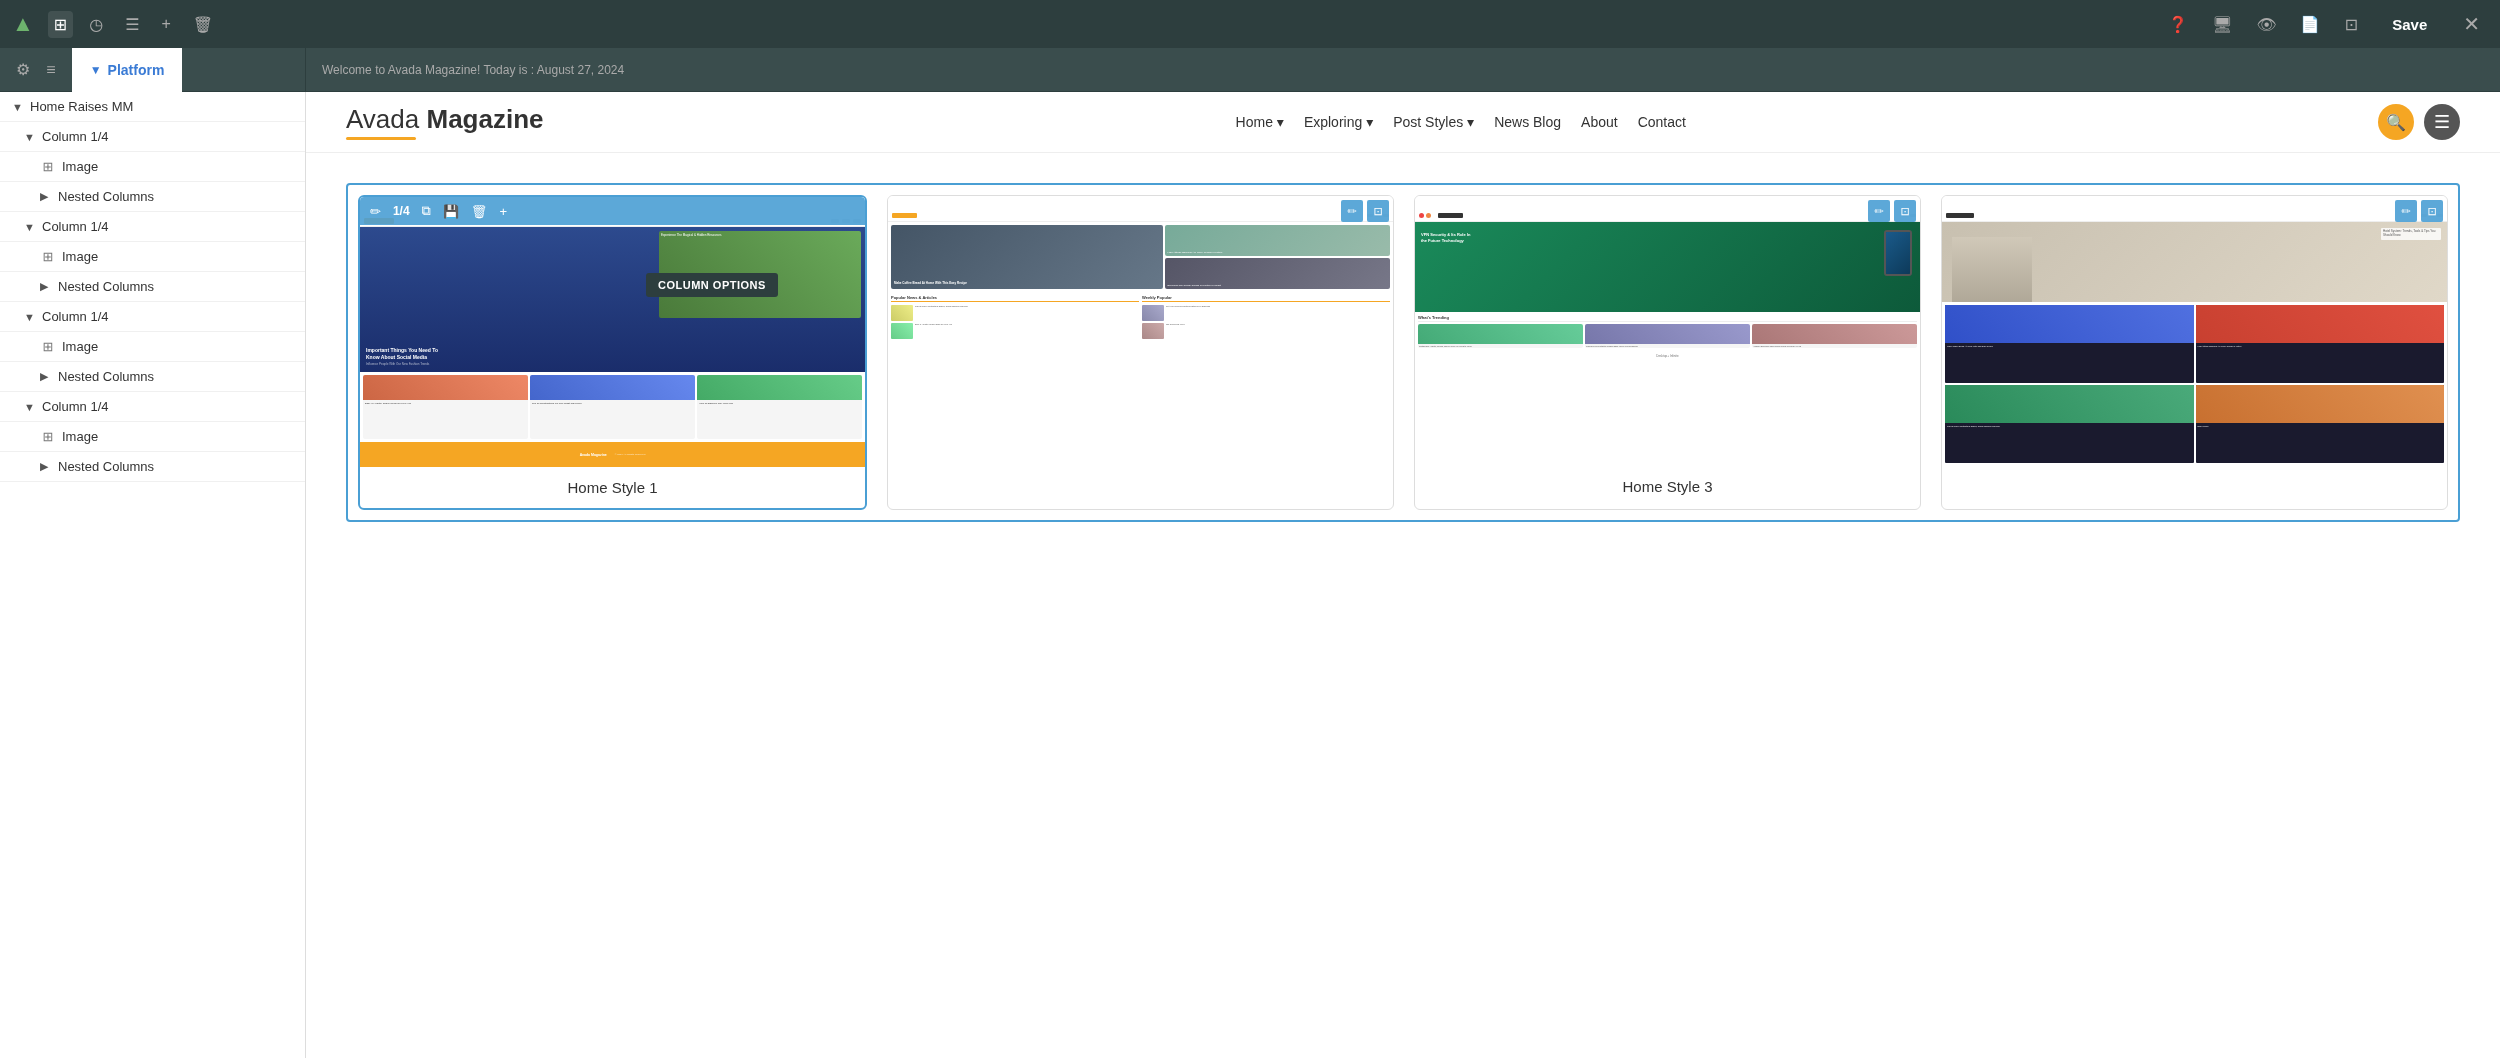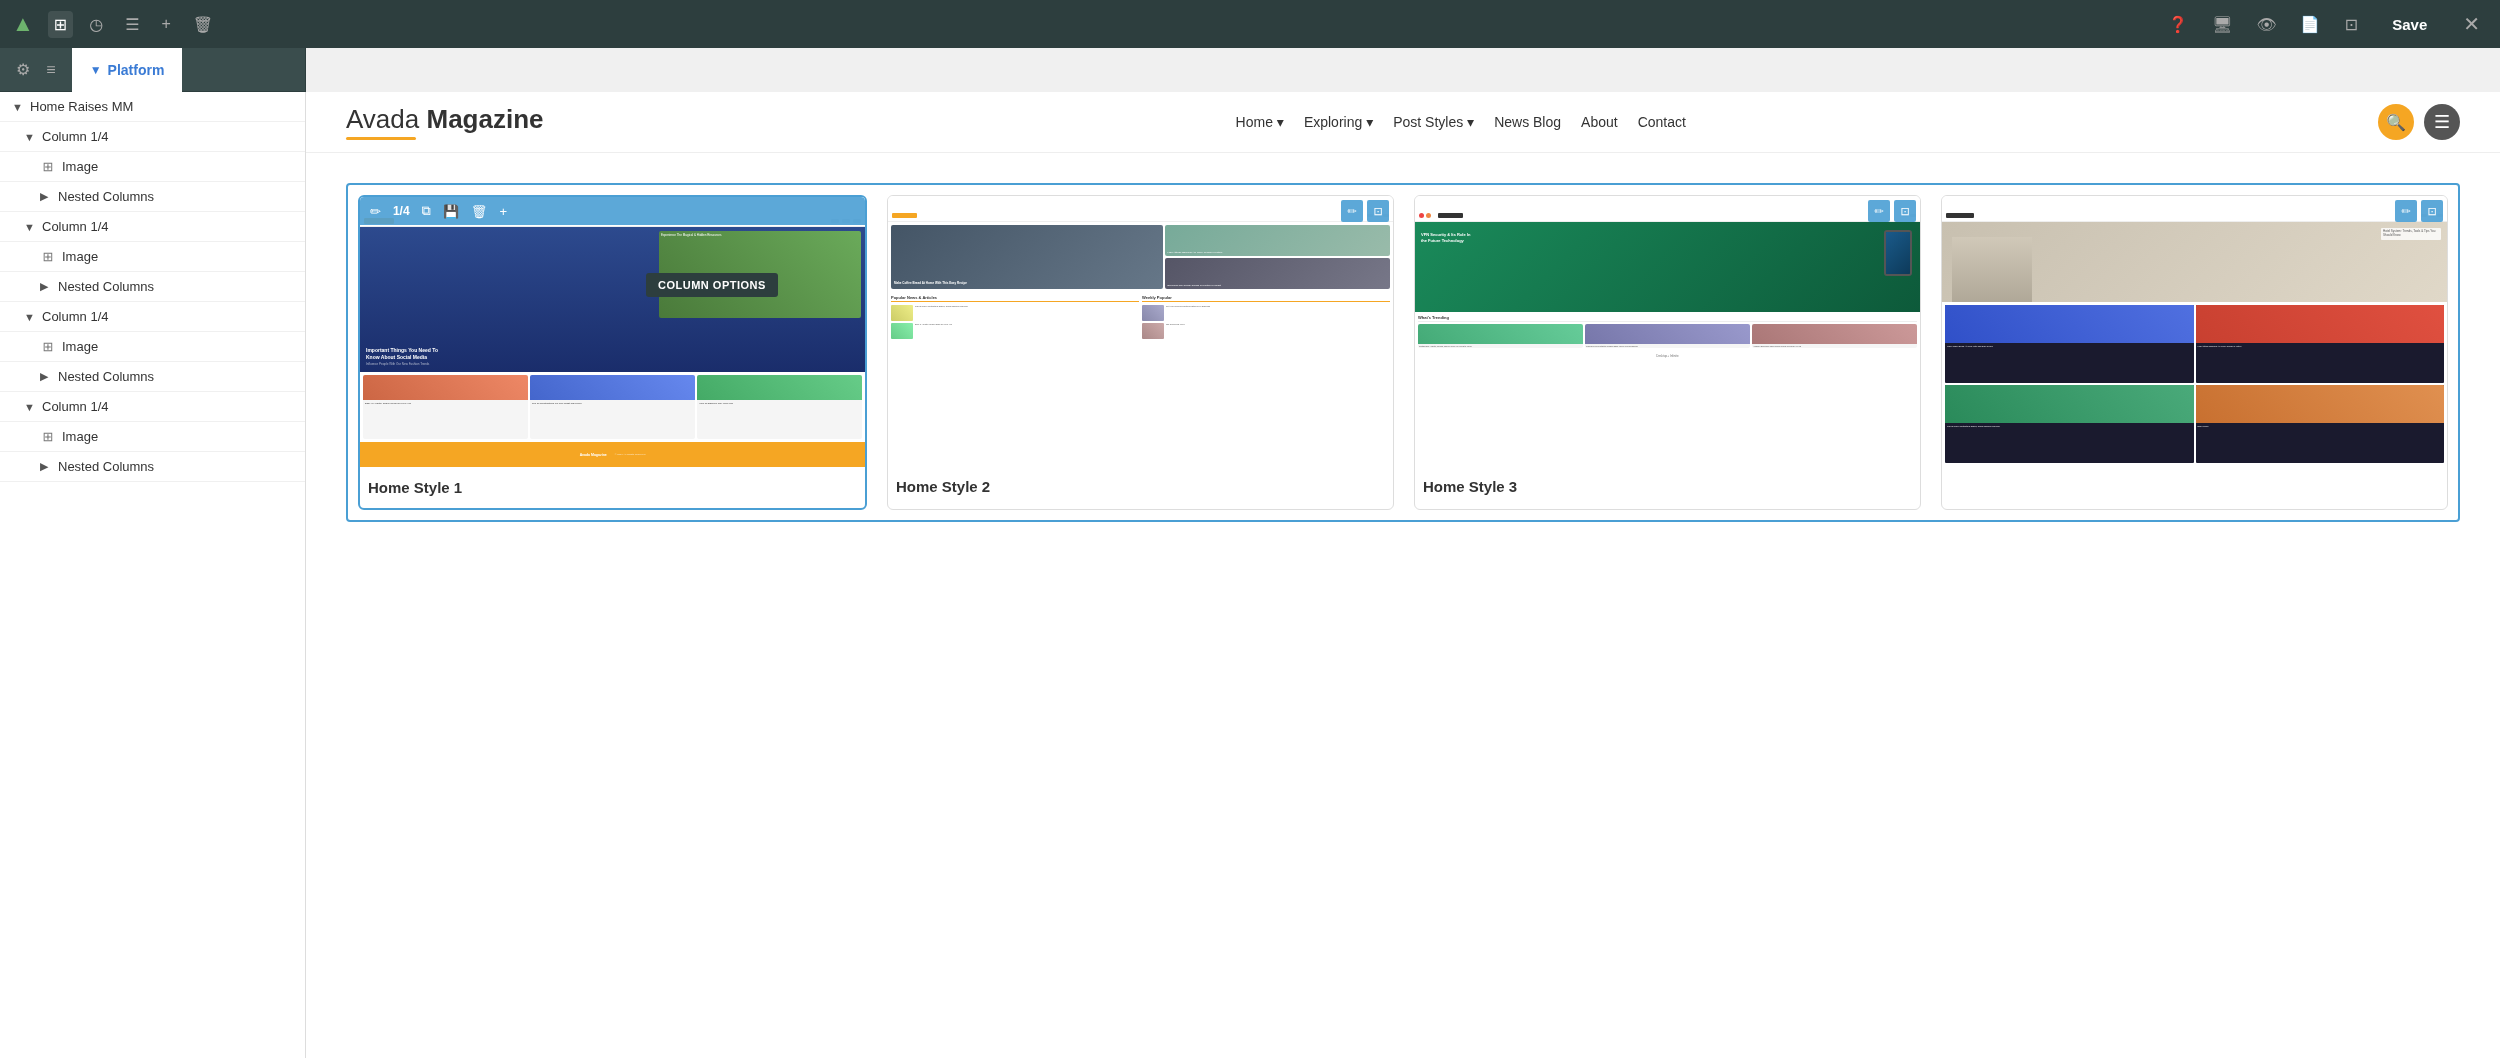--- a/index.html
+++ b/index.html
@@ -133,21 +133,21 @@
       width: 22px; height: 22px; display: flex; align-items: center; justify-content: center;
       font-size: 11px; cursor: pointer; border-radius: 2px;
     }
 
     .card-preview {
       width: 100%; height: 270px; background: #f5f5f5; overflow: hidden;
       position: relative;
     }
 
     .card-label {
-      padding: 12px 8px; font-size: 15px; font-weight: 700; color: #333;
+      text-align: center; padding: 12px 8px; font-size: 15px; font-weight: 400; color: #333;
     }
 
     
     .preview-1 { background: #fff; }
 
     
     .preview-2 { background: #fff; }
 
     
     .preview-3 { background: #fff; }
@@ -179,20 +179,23 @@
 </div>
 
 <div style="display:flex; height:44px;">
   <div class="secondary-toolbar" style="width:306px; border-right: 1px solid #2d3e3e;">
     <span class="sec-icon">⚙</span>
     <span class="sec-icon">≡</span>
     <div class="navigator-tab">
       <span class="nav-arrow">▼</span>
       <span>Platform</span>
     </div>
+  </div>
+  <div style="flex:1; background:#3a4d4d; border-bottom:1px solid #2d3e3e; display:flex; align-items:center; padding: 0 16px; gap: 16px;">
+    <span style="color:#aaa; font-size:12px;">Welcome to Avada Magazine! Today is : August 27, 2024</span>
   </div>
 </div>
 
 <div class="main-layout">
 
   <div class="left-panel">
 
     <div class="tree-row">
       <span class="tree-chevron">▼</span>
       <span class="tree-label">Home Raises MM</span>
@@ -384,21 +387,20 @@
                       <div style="font-size:2px;color:#555;line-height:1.3;">Get How Cloud Computing Platform For Business</div>
                     </div>
                     <div style="display:flex;gap:2px;margin-bottom:2px;">
                       <div style="width:22px;height:16px;background:linear-gradient(45deg,#a88,#caa);border-radius:1px;flex-shrink:0;"></div>
                       <div style="font-size:2px;color:#555;line-height:1.3;">Top News This Week</div>
                     </div>
                   </div>
                 </div>
               </div>
             </div>
-            <div class="card-label">Home Style 2</div>
           </div>
 
           <div class="style-card">
             <div class="card-top-toolbar">
               <button class="card-top-btn">✏</button>
               <button class="card-top-btn">⊡</button>
             </div>
             <div class="card-preview preview-3">
               <div style="height:100%;background:#fff;display:flex;flex-direction:column;padding-top:14px;">
                 <div style="height:12px;background:#fff;border-bottom:1px solid #eee;display:flex;align-items:center;padding:0 4px;gap:3px;">

